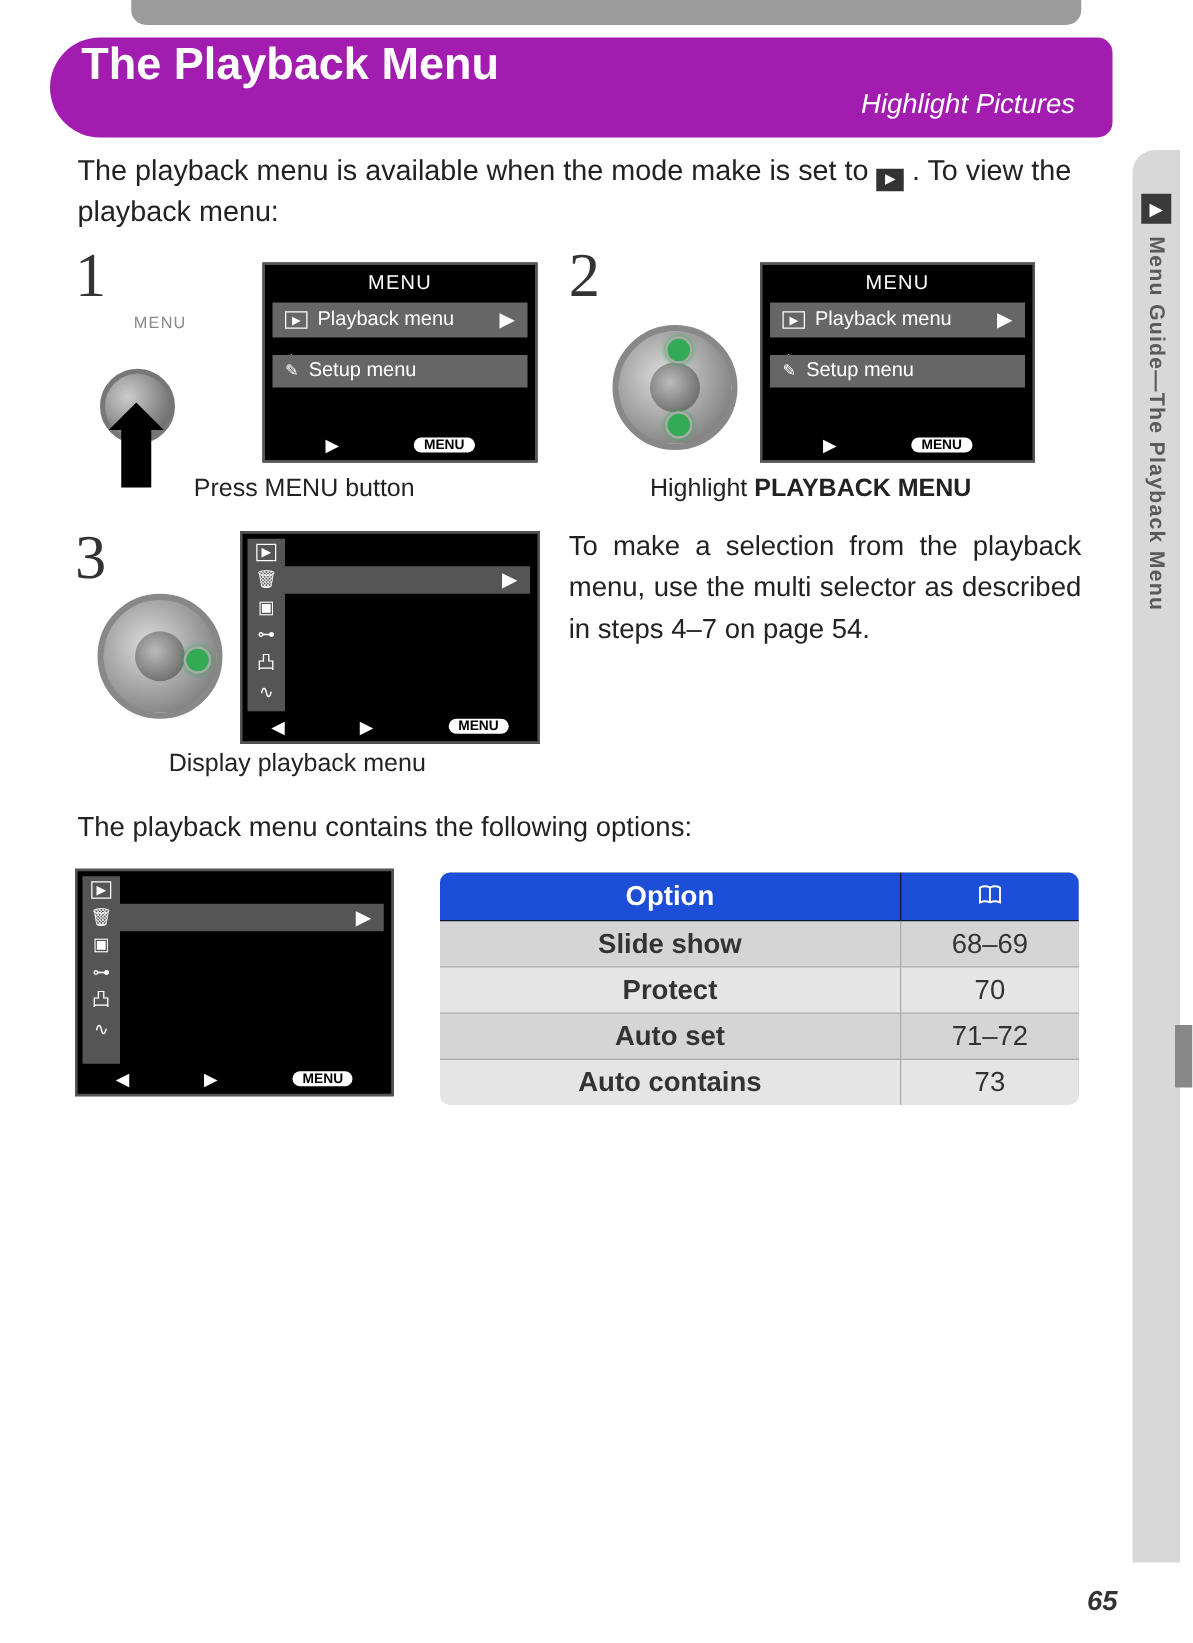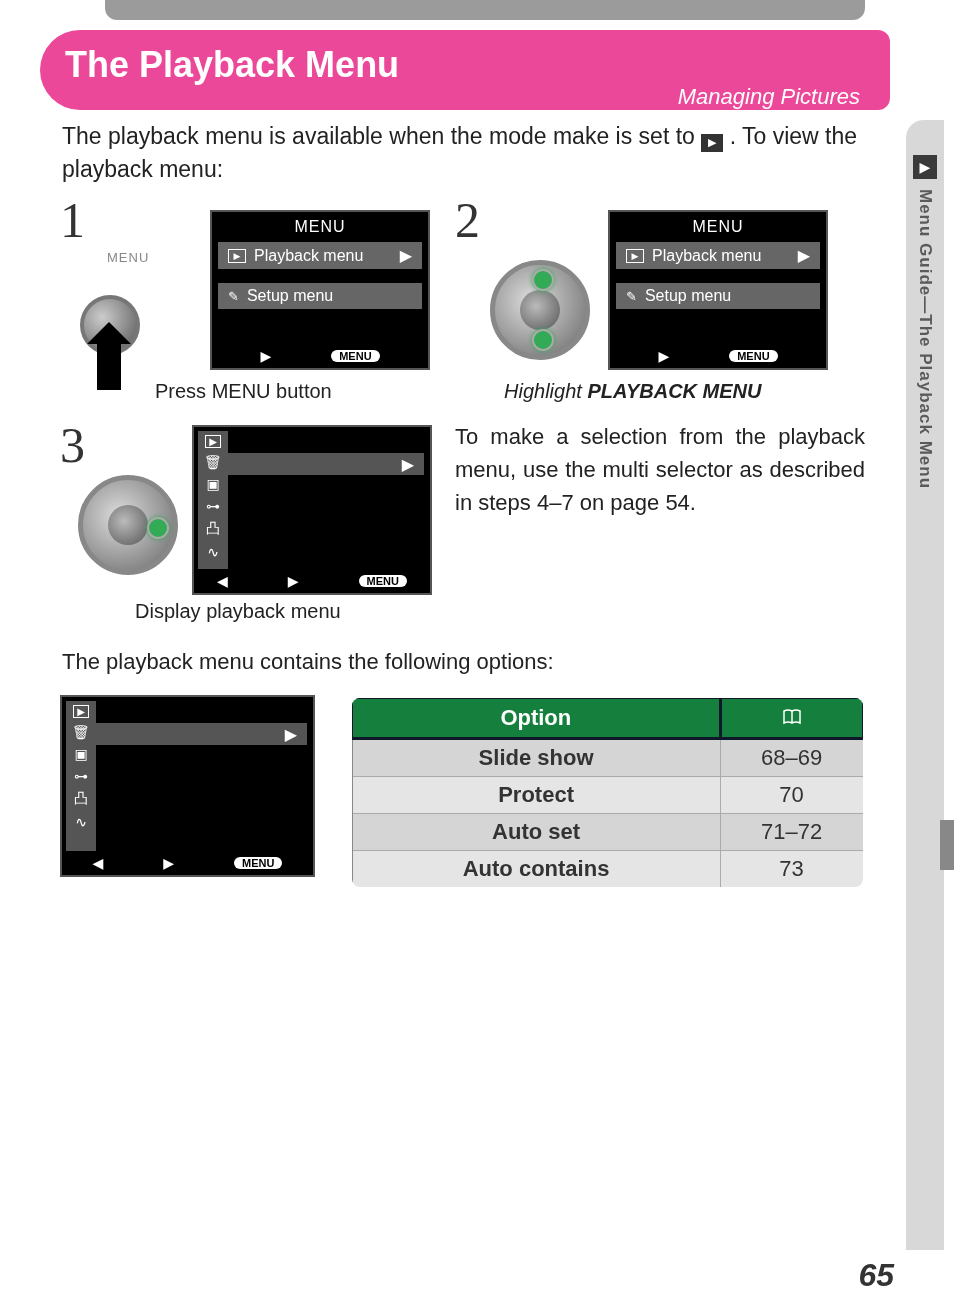--- a/index.html
+++ b/index.html
@@ -16,23 +16,23 @@
     top: 0; left: 105px;
     width: 760px; height: 20px;
     background: #9b9b9b;
     border-bottom-left-radius: 12px;
     border-bottom-right-radius: 12px;
   }
   .header-bar {
     position: absolute;
     top: 30px; left: 40px;
     width: 850px; height: 80px;
-    background: #ec4899;
+    background: #a21caf;
     border-radius: 40px 12px 12px 40px;
-    padding: 14px 30px 8px 25px;
+    padding: 0 30px 8px 25px;
   }
   .header-title {
     color: #fff;
     font-size: 36px;
     font-weight: bold;
   }
   .header-sub {
     color: #fff;
     font-style: italic;
     font-size: 22px;
@@ -242,21 +242,21 @@
   .ms3 { top: 475px; left: 78px; }
   .ms3 .dot.right { right: 4px; top: 37px; }
 
   .caption {
     position: absolute;
     font-size: 20px;
     color: #222;
     text-align: center;
   }
   .cap1 { top: 380px; left: 155px; }
-  .cap2 { top: 380px; left: 504px; font-style: italic; }
+  .cap2 { top: 380px; left: 520px; }
   .cap3 { top: 600px; left: 135px; }
 
   .body-text {
     position: absolute;
     font-size: 22px;
     line-height: 1.5;
     color: #222;
     text-align: justify;
   }
   .bt1 { top: 420px; left: 455px; width: 410px; }
@@ -266,53 +266,53 @@
     position: absolute;
     top: 696px; left: 350px;
     width: 515px;
     border-collapse: collapse;
     font-size: 22px;
     border: 2px solid #888;
     border-radius: 10px;
     overflow: hidden;
   }
   .options-table th {
-    background: #15803d;
+    background: #1d4ed8;
     color: #fff;
     font-weight: bold;
     padding: 6px;
-    border: 3px solid #0f172a;
+    border: 1px solid #0f172a;
   }
   .options-table td {
     padding: 5px;
     text-align: center;
     border: 1px solid #aaa;
     background: #e5e5e5;
     color: #333;
   }
   .options-table tr:nth-child(even) td { background: #d5d5d5; }
   .options-table td.opt { font-weight: bold; }
 
   .page-num {
     position: absolute;
     bottom: 20px; right: 60px;
-    font-size: 32px;
+    font-size: 22px;
     font-style: italic;
     font-weight: bold;
     color: #333;
   }
 </style>
 </head>
 <body>
 
 <div class="top-bar"></div>
 
 <div class="header-bar">
   <div class="header-title">The Playback Menu</div>
-  <div class="header-sub">Managing Pictures</div>
+  <div class="header-sub">Highlight Pictures</div>
 </div>
 
 <div class="side-tab">
   <div class="side-tab-icon">▶</div>
   <div class="side-tab-text">Menu Guide—The Playback Menu</div>
 </div>
 <div class="side-thumb"></div>
 
 <div class="intro">
   <span>The playback menu is available when the mode make is set to </span>

